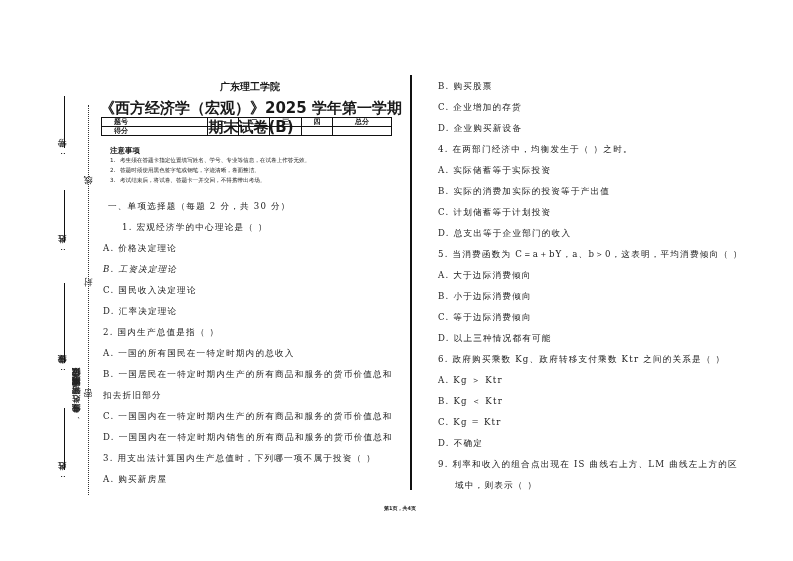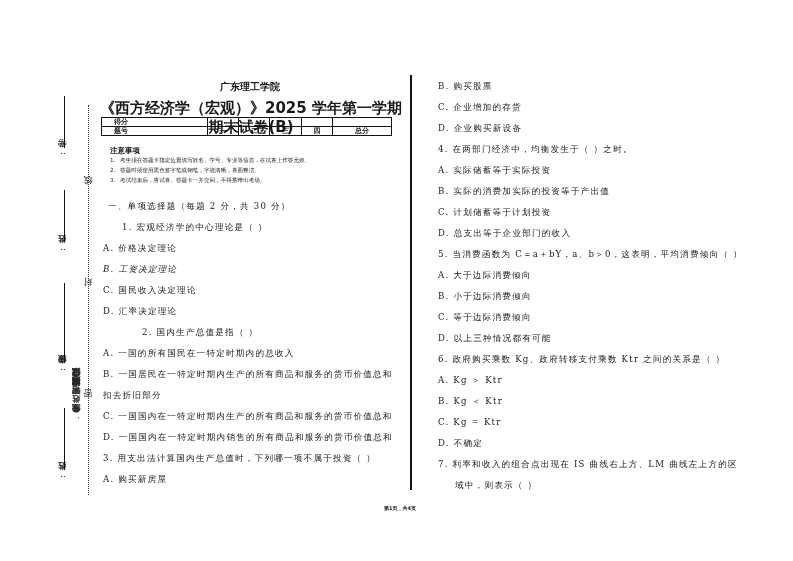--- a/index.html
+++ b/index.html
@@ -56,34 +56,34 @@
   <span class="vtext" style="left:84px; top:294px; background:#fff;">封</span>
   <span class="vtext" style="left:84px; top:406px; background:#fff;">密</span>
 </div>
 
 <div class="school">广东理工学院</div>
 <div class="examtitle">《西方经济学（宏观）》2025  学年第一学期期末试卷(B)</div>
 
 <table class="score">
   <tbody>
       <tr>
+    <td class="first">题号</td>
+    <td>一</td>
+    <td>二</td>
+    <td>三</td>
+    <td>四</td>
+    <td>总分</td>
+  </tr>
+  <tr>
     <td class="first">得分</td>
     <td></td>
     <td></td>
     <td></td>
     <td></td>
     <td></td>
-  </tr>
-  <tr>
-    <td class="first">题号</td>
-    <td>一</td>
-    <td>二</td>
-    <td>三</td>
-    <td>四</td>
-    <td>总分</td>
   </tr>
 </tbody>
   </table>
 
 <div class="notice-title">注意事项</div>
 <div class="notice" style="top:157px;">
   <span class="n">1.</span><span>考生须在答题卡指定位置填写姓名、学号、专业等信息，在试卷上作答无效。</span>
 </div>
 <div class="notice" style="top:167px;">
   <span class="n">2.</span><span>答题时须使用黑色签字笔或钢笔，字迹清晰，卷面整洁。</span>
@@ -91,21 +91,21 @@
 <div class="notice" style="top:177px;">
   <span class="n">3.</span><span>考试结束后，将试卷、答题卡一并交回，不得携带出考场。</span>
 </div>
 
 <div class="q" style="left:108px; top:201px;">一、单项选择题（每题 2 分，共 30 分）</div>
 <div class="q" style="left:103px; top:222px;margin-left:19px;">1. 宏观经济学的中心理论是（   ）</div>
 <div class="q" style="left:103px; top:243px;">A. 价格决定理论</div>
 <div class="q" style="left:103px; top:264px;font-style:italic;">B. 工资决定理论</div>
 <div class="q" style="left:103px; top:285px;">C. 国民收入决定理论</div>
 <div class="q" style="left:103px; top:306px;">D. 汇率决定理论</div>
-<div class="q" style="left:103px; top:327px;margin-left:39px;">2. 国内生产总值是指（   ）</div>
+<div class="q" style="left:103px; top:327px;">2. 国内生产总值是指（   ）</div>
 <div class="q" style="left:103px; top:348px;">A. 一国的所有国民在一特定时期内的总收入</div>
 <div class="q" style="left:103px; top:369px;">B. 一国居民在一特定时期内生产的所有商品和服务的货币价值总和</div>
 <div class="q" style="left:103px; top:390px;">扣去折旧部分</div>
 <div class="q" style="left:103px; top:411px;">C. 一国国内在一特定时期内生产的所有商品和服务的货币价值总和</div>
 <div class="q" style="left:103px; top:432px;">D. 一国国内在一特定时期内销售的所有商品和服务的货币价值总和</div>
 <div class="q" style="left:103px; top:453px;">3. 用支出法计算国内生产总值时，下列哪一项不属于投资（   ）</div>
 <div class="q" style="left:103px; top:474px;">A. 购买新房屋</div>
 
 <div class="divider"></div>
 
@@ -120,16 +120,16 @@
 <div class="q" style="left:438px; top:249px;">5. 当消费函数为 C＝a＋bY，a、b＞0，这表明，平均消费倾向（   ）</div>
 <div class="q" style="left:438px; top:270px;">A. 大于边际消费倾向</div>
 <div class="q" style="left:438px; top:291px;">B. 小于边际消费倾向</div>
 <div class="q" style="left:438px; top:312px;">C. 等于边际消费倾向</div>
 <div class="q" style="left:438px; top:333px;text-align:right;">D. 以上三种情况都有可能</div>
 <div class="q" style="left:438px; top:354px;">6. 政府购买乘数 Kg、政府转移支付乘数 Ktr 之间的关系是（   ）</div>
 <div class="q" style="left:438px; top:375px;">A. Kg ＞ Ktr</div>
 <div class="q" style="left:438px; top:396px;">B. Kg ＜ Ktr</div>
 <div class="q" style="left:438px; top:417px;">C. Kg = Ktr</div>
 <div class="q" style="left:438px; top:438px;">D. 不确定</div>
-<div class="q" style="left:438px; top:459px;">7. 利率和收入的组合点出现在 IS 曲线右上方、LM 曲线左上方的区</div>
+<div class="q" style="left:438px; top:459px;">9. 利率和收入的组合点出现在 IS 曲线右上方、LM 曲线左上方的区</div>
 <div class="q" style="left:438px; top:480px;margin-left:17px;">域中，则表示（   ）</div>
 
 <div class="footer">第1页，共4页</div>
 
 </body></html>

